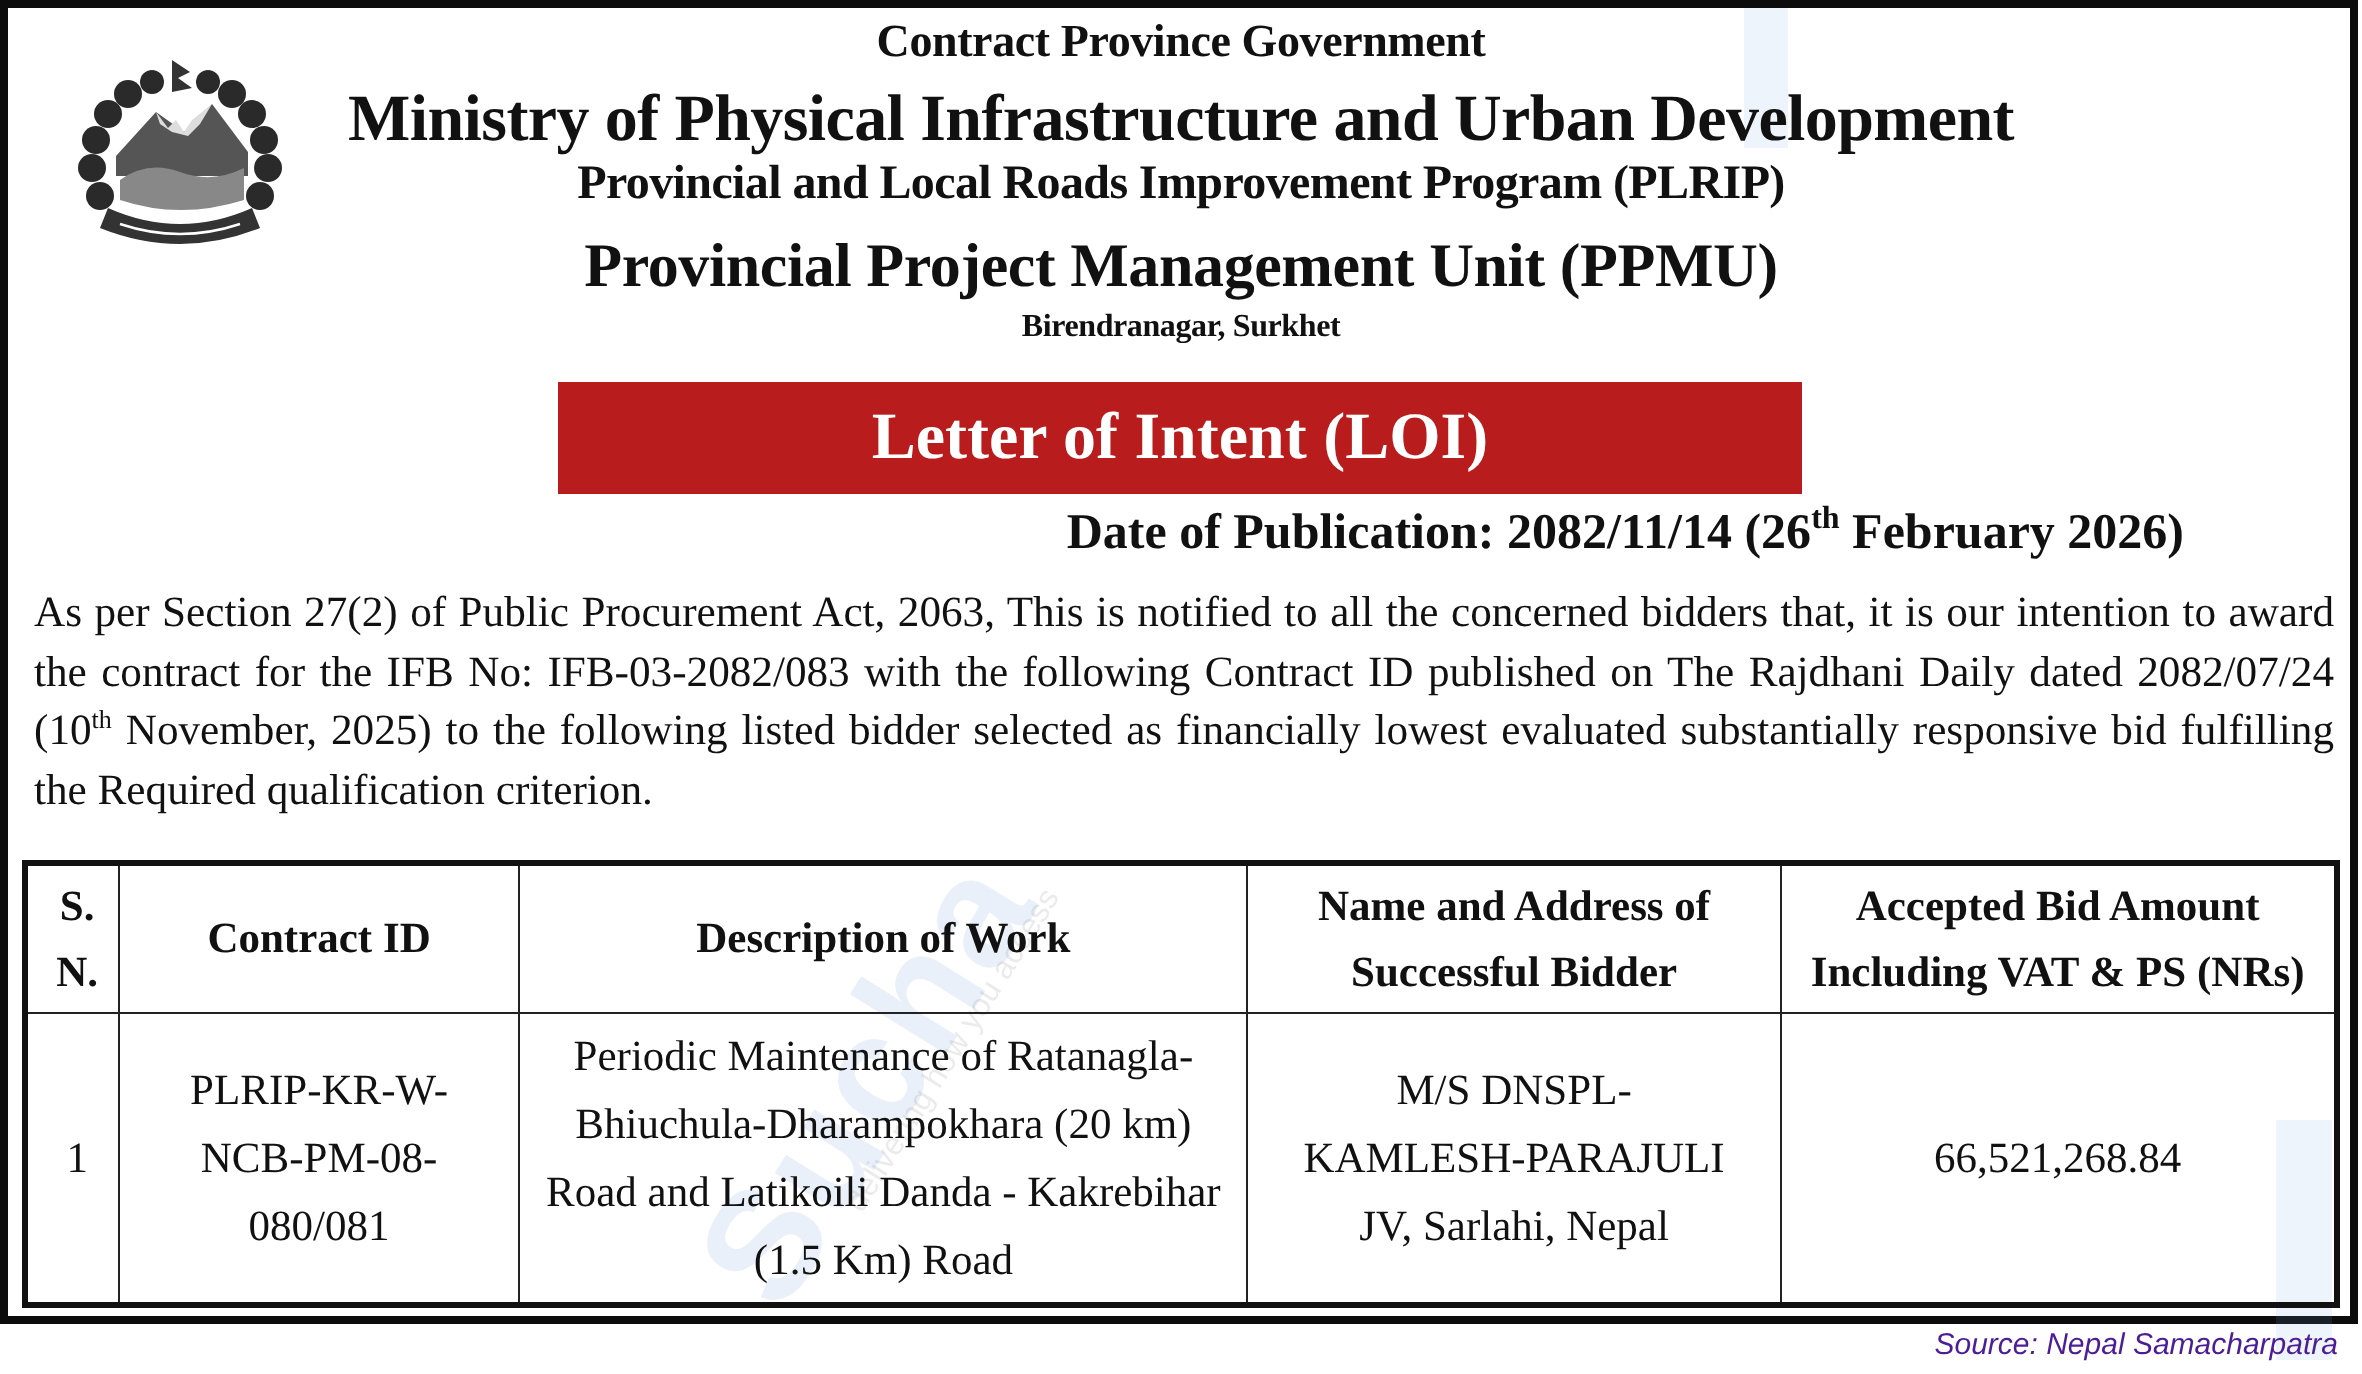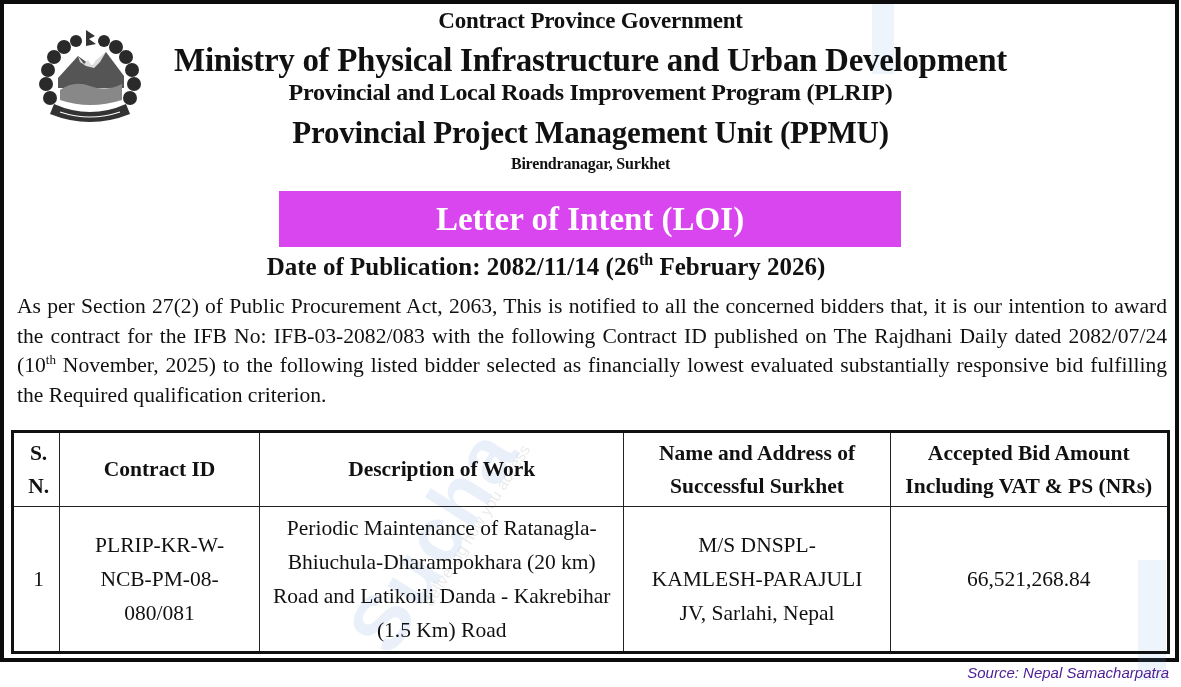--- a/index.html
+++ b/index.html
@@ -7,23 +7,23 @@
          font-family: "Liberation Serif", "DejaVu Serif", serif; color: #111; }
   .frame { position: absolute; left: 0; top: 0; width: 1171px; height: 654px;
            border: 4px solid #0c0c0c; border-top-width: 4px; background: #fff; }
   .emblem { position: absolute; left: 34px; top: 26px; width: 112px; height: 104px; }
   .hdr-line { position: absolute; left: 0; width: 1181px; text-align: center; font-weight: bold; white-space: nowrap; }
   .l1 { top: 8px; font-size: 23px; letter-spacing: -0.2px; }
   .l2 { top: 42px; font-size: 33px; letter-spacing: -0.3px; }
   .l3 { top: 79px; font-size: 24px; letter-spacing: -0.3px; }
   .l4 { top: 115px; font-size: 31px; letter-spacing: -0.2px; }
   .l5 { top: 155px; font-size: 16px; letter-spacing: -0.2px; }
-  .banner { position: absolute; left: 279px; top: 191px; width: 622px; height: 56px; background: #d946ef;
+  .banner { position: absolute; left: 279px; top: 191px; width: 622px; height: 56px; background: #b91c1c;
             color: #fff; text-align: center; font-weight: bold; font-size: 33px; line-height: 56px; }
-  .pubdate { position: absolute; left: 0; top: 253px; width: 1092px; text-align: center; font-weight: bold; font-size: 25px; white-space: nowrap; }
+  .pubdate { position: absolute; left: 0; top: 253px; width: 1092px; text-align: right; font-weight: bold; font-size: 25px; white-space: nowrap; }
   .pubdate sup { font-size: 16px; vertical-align: 10px; line-height: 0; }
   .para { position: absolute; left: 17px; top: 292px; width: 1150px; font-size: 21.6px; line-height: 29.5px;
           text-align: justify; text-align-last: left; }
   .para sup { font-size: 13px; vertical-align: 8px; line-height: 0; }
   table.award { position: absolute; left: 11px; top: 430px; width: 1159px; height: 224px;
                 border-collapse: collapse; border: 3px solid #111; }
   table.award th, table.award td { border: 1.5px solid #222; text-align: center; vertical-align: middle; padding: 0 4px; }
   table.award th { font-weight: bold; font-size: 21.5px; line-height: 33px; height: 73px; }
   table.award td { font-size: 21.5px; line-height: 34px; }
   .c-sn { width: 35px; text-align: left; padding-left: 8px !important; }
@@ -85,21 +85,21 @@
 <div class="pubdate"><span>Date of Publication: 2082/11/14 (26</span><sup>th</sup><span> February 2026)</span></div>
 
 <div class="para"><span>As per Section 27(2) of Public Procurement Act, 2063, This is notified to all the concerned bidders that, it is our intention to award the contract for the IFB No: IFB-03-2082/083 with the following Contract ID published on The Rajdhani Daily dated 2082/07/24 (10</span><sup>th</sup><span> November, 2025) to the following listed bidder selected as financially lowest evaluated substantially responsive bid fulfilling the Required qualification criterion.</span></div>
 
 <table class="award">
   <thead>
     <tr>
       <th class="c-sn">S. N.</th>
       <th class="c-id">Contract ID</th>
       <th class="c-desc">Description of Work</th>
-      <th class="c-name">Name and Address of Successful Surkhet</th>
+      <th class="c-name">Name and Address of Successful Bidder</th>
       <th class="c-amt">Accepted Bid Amount Including VAT &amp; PS (NRs)</th>
     </tr>
   </thead>
   <tbody>
     <tr>
       <td class="c-sn">1</td>
       <td class="c-id" style="padding:0 20px;">PLRIP-KR-W-NCB-PM-08-080/081</td>
       <td class="c-desc">Periodic Maintenance of Ratanagla-Bhiuchula-Dharampokhara (20 km) Road and Latikoili Danda - Kakrebihar (1.5 Km) Road</td>
       <td class="c-name" style="padding:0 24px;">M/S DNSPL-KAMLESH-PARAJULI JV, Sarlahi, Nepal</td>
       <td class="c-amt">66,521,268.84</td>

